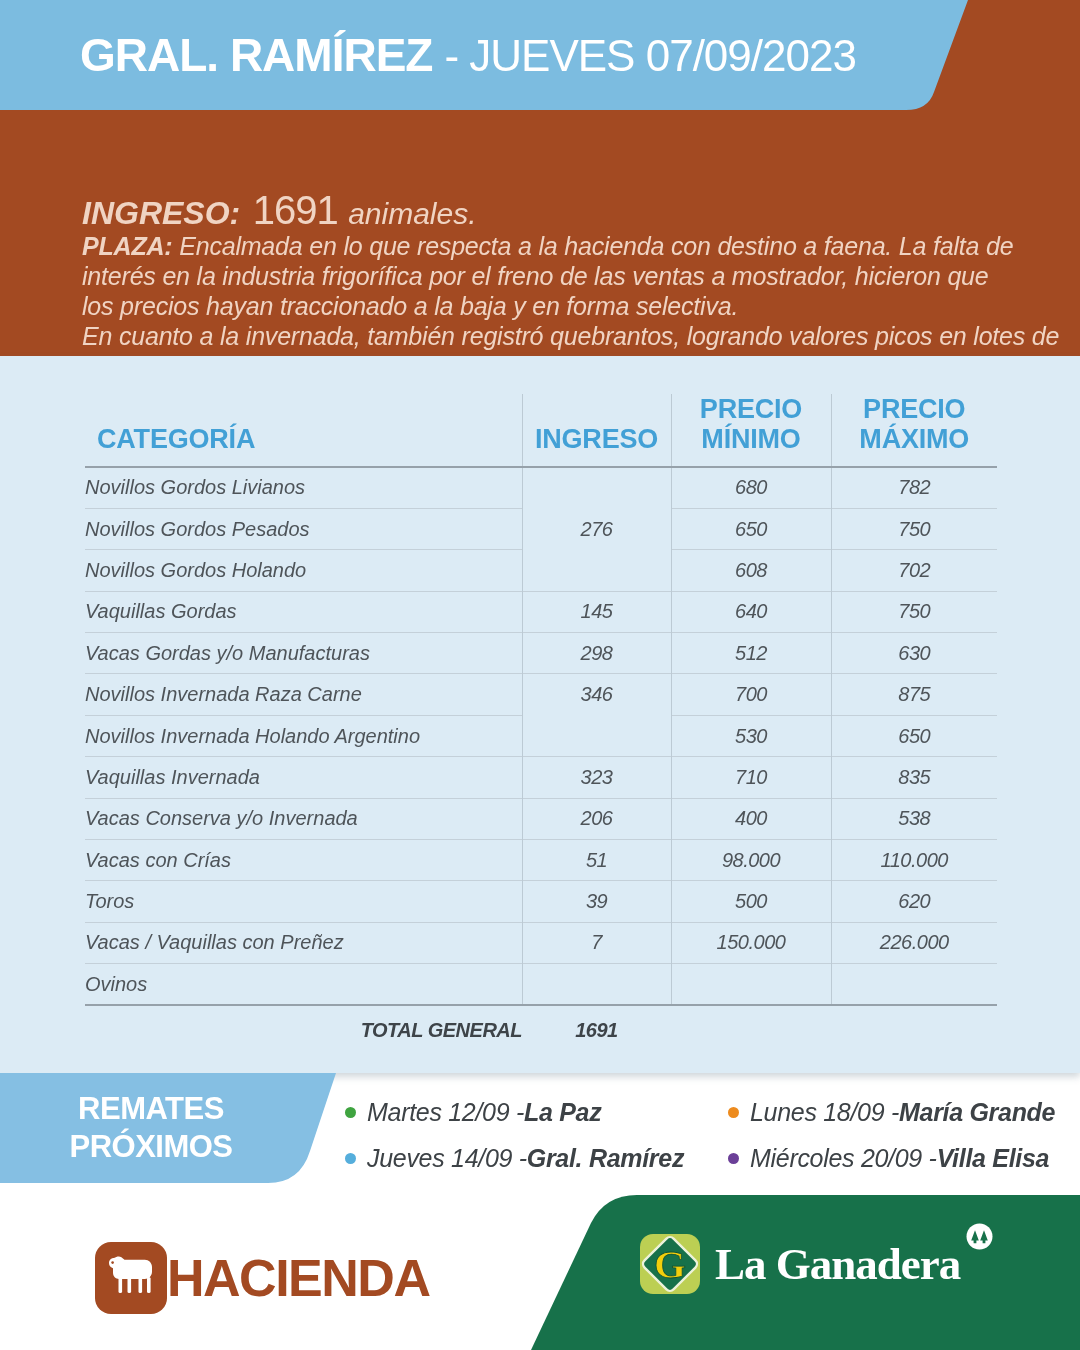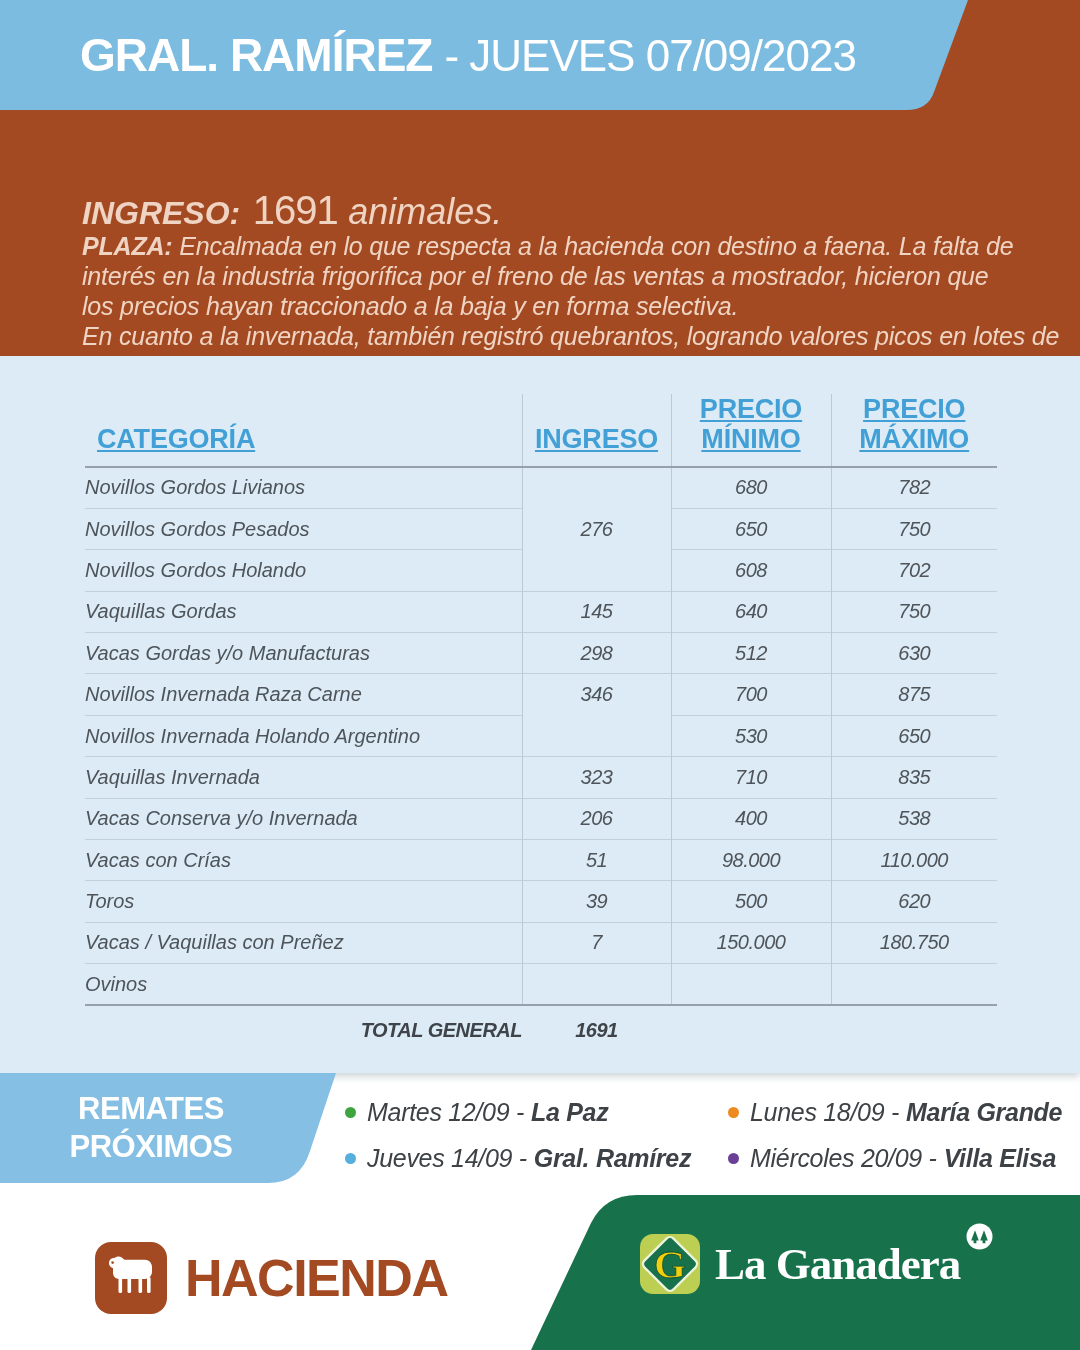--- a/index.html
+++ b/index.html
@@ -12,34 +12,34 @@
   .banner { position:absolute; top:0; left:0; width:1080px; height:110px; background:var(--banner-blue);
             clip-path: path("M0 0 H968 L934 92 Q928 110 906 110 H0 Z"); }
   .banner-text { position:absolute; left:80px; top:0; line-height:110px; white-space:nowrap; color:#fff; }
   .banner-loc  { font-size:46px; font-weight:bold; letter-spacing:-1px; }
   .banner-date { font-size:44px; font-weight:normal; letter-spacing:-1px; margin-left:12px; }
 
   .title { position:absolute; left:80px; top:124px; font-size:52px; font-weight:bold; color:#fff; letter-spacing:-1px; }
   .ingreso-line { position:absolute; left:82px; top:188px; color:var(--cream); white-space:nowrap; }
   .ing-label  { font-size:32px; font-weight:bold; font-style:italic; }
   .ing-value  { font-size:40px; letter-spacing:-1px; margin-left:8px; }
-  .ing-suffix { font-size:36px; font-style:italic; margin-left:6px; }
+  .ing-suffix { font-size:30px; font-style:italic; margin-left:6px; }
   .plaza { position:absolute; left:82px; top:231px; color:var(--cream); font-style:italic;
            font-size:25px; line-height:30px; letter-spacing:-0.2px; }
   .plaza-p1 { width:935px; }
   .plaza-p2 { width:1000px; }
   .plaza b  { font-weight:bold; }
 
   
   .panel { position:absolute; left:0; top:356px; width:1080px; height:717px; background:var(--panel-blue);
            box-shadow:0 4px 7px rgba(90,110,125,.28); }
   table.price-table { position:absolute; left:85px; top:38px; width:912px; border-collapse:collapse; table-layout:fixed; }
   .price-table th { color:var(--header-blue); font-size:27px; font-weight:bold; vertical-align:bottom;
                     padding:0 0 12px 0; white-space:pre-line; line-height:30px; letter-spacing:-0.2px;
-                    border-bottom:2px solid #96a1aa; text-align:center;text-decoration:underline; }
+                    border-bottom:2px solid #96a1aa; text-align:center; }
   .price-table th.col1 { text-align:left; padding-left:12px; }
   .b-r { border-right:1px solid #bccad4; }
   .price-table tbody td { height:41.4px; font-size:20px; font-style:italic; color:var(--table-text);
                           border-top:1px solid #c4d0d9; padding:0; }
   .price-table tbody tr:first-child td { border-top:none; }
   td.cat { text-align:left; padding-left:12px; }
   td.num { text-align:center; letter-spacing:-0.5px; }
   td.vtop { vertical-align:top; line-height:41px; }
   tr.last-row td { border-bottom:2px solid #96a1aa; }
   tr.total-row td { border:none; height:50px; font-weight:bold; font-style:italic; color:#3e4449; }
@@ -49,24 +49,24 @@
   
   .badge { position:absolute; left:0; top:1073px; width:340px; height:110px; background:var(--badge-blue);
            clip-path: path("M0 0 H336 L310 78 Q300 110 268 110 H0 Z");
            color:#fff; font-weight:bold; font-size:31px; line-height:38px; padding-top:17px; }
   .badge-text { width:302px; text-align:center; letter-spacing:-0.5px; }
   .upcoming { position:absolute; left:345px; top:1089px; display:grid; grid-template-columns:383px auto;
               grid-template-rows:46px 46px; grid-auto-flow:column; align-items:center;
               font-size:25px; font-style:italic; color:#3d4246; letter-spacing:-0.3px; }
   .up-item { display:flex; align-items:center; white-space:nowrap;text-align:center; }
   .bullet { width:11px; height:11px; border-radius:50%; flex:0 0 auto; margin-right:11px; }
-  .up-place { font-weight:bold; margin-left:7px; }
-
-  
-  .hacienda { position:absolute; left:95px; top:1242px; display:flex; align-items:center; gap:18px; }
+  .up-place { font-weight:bold; }
+
+  
+  .hacienda { position:absolute; left:95px; top:1242px; display:flex; align-items:center; }
   .cow-box { width:72px; height:72px; background:var(--brown); border-radius:16px;
              display:flex; align-items:center; justify-content:center; }
   .hacienda-label { font-size:52px; font-weight:bold; color:var(--brown); letter-spacing:-1.5px; }
 
   .green-panel { position:absolute; left:525px; top:1195px; width:555px; height:155px; background:var(--green);
                  clip-path: path("M112 0 H555 V155 H6 L66 28 Q80 0 112 0 Z"); }
   .brand-row { position:absolute; left:112px; top:36px; display:flex; align-items:center; }
   .brand-name { font-family:"Liberation Serif", serif; font-size:45px; font-weight:bold; color:#fff;
                 margin-left:12px; letter-spacing:-1px; white-space:nowrap; }
   .brand-mark { margin-left:6px; align-self:flex-start; margin-top:-8px; }
@@ -175,21 +175,21 @@
           <tr>
             <td class="cat b-r">Toros</td>
             <td class="num b-r">39</td>
             <td class="num b-r">500</td>
             <td class="num">620</td>
           </tr>
           <tr>
             <td class="cat b-r">Vacas / Vaquillas con Preñez</td>
             <td class="num b-r">7</td>
             <td class="num b-r">150.000</td>
-            <td class="num">180.750</td>
+            <td class="num">226.000</td>
           </tr>
           <tr class="last-row">
             <td class="cat b-r">Ovinos</td>
             <td class="num b-r"></td>
             <td class="num b-r"></td>
             <td class="num"></td>
           </tr>
           <tr class="total-row">
             <td class="total-label">TOTAL GENERAL</td>
             <td class="total-value">1691</td>

